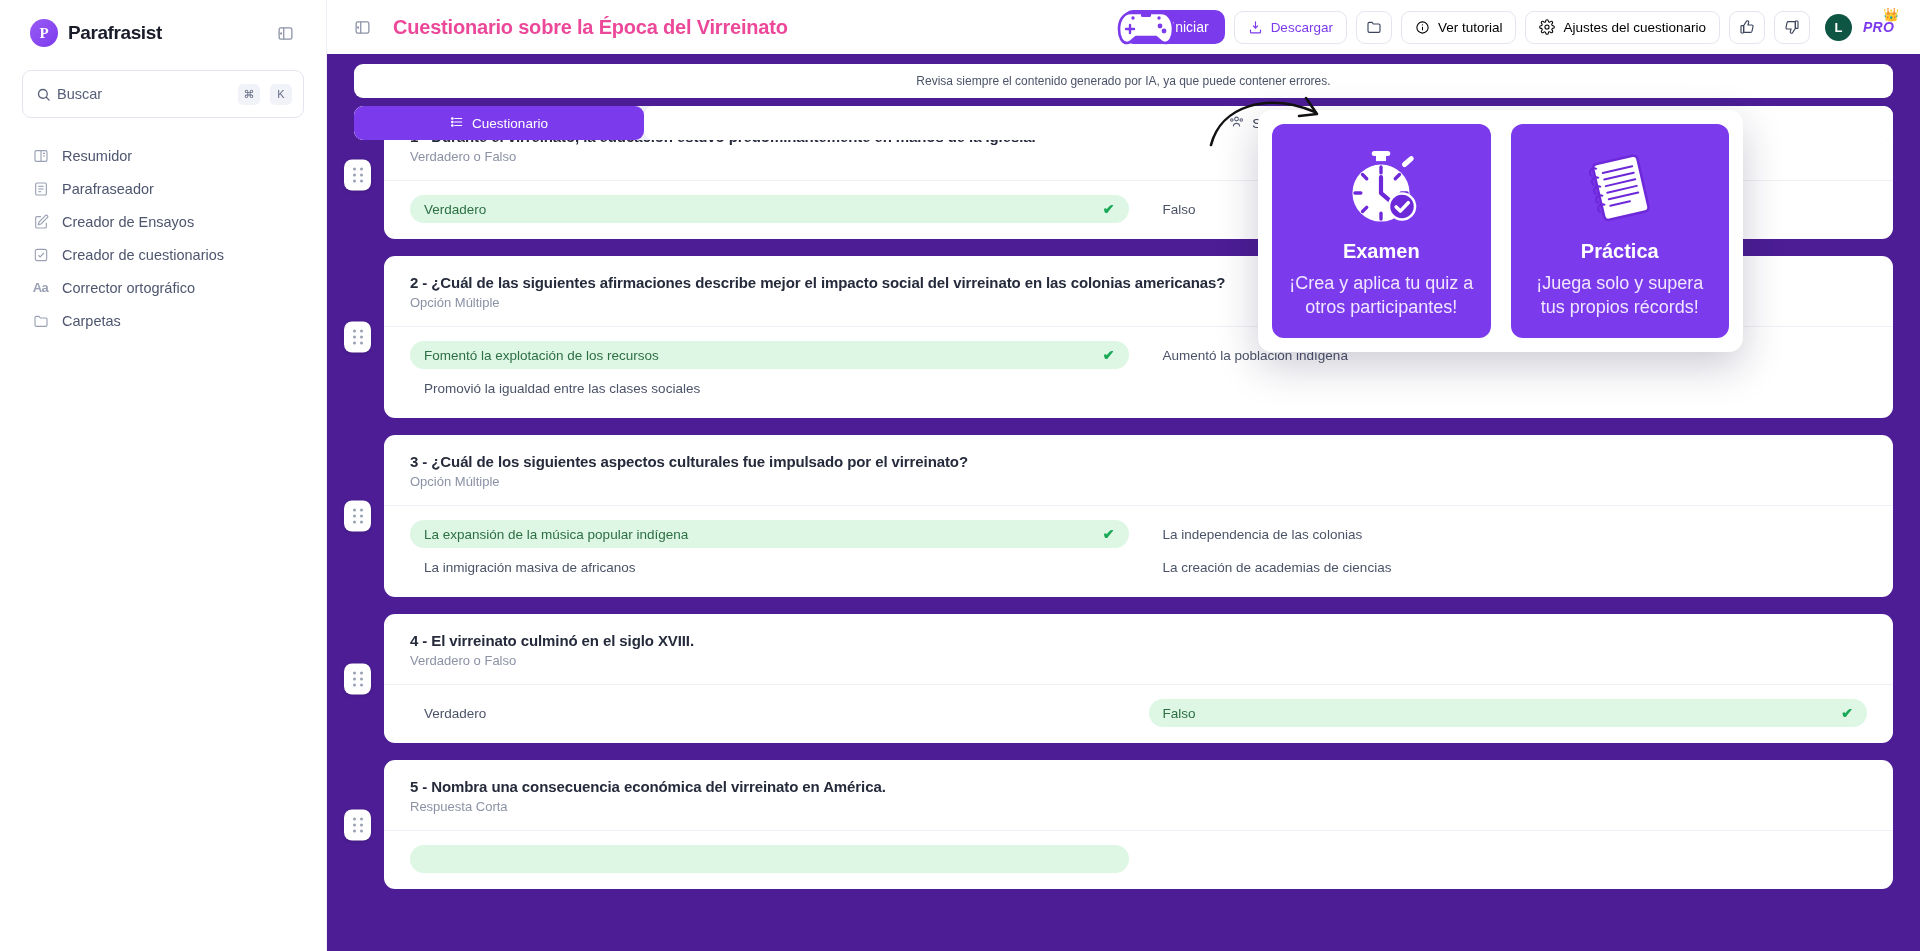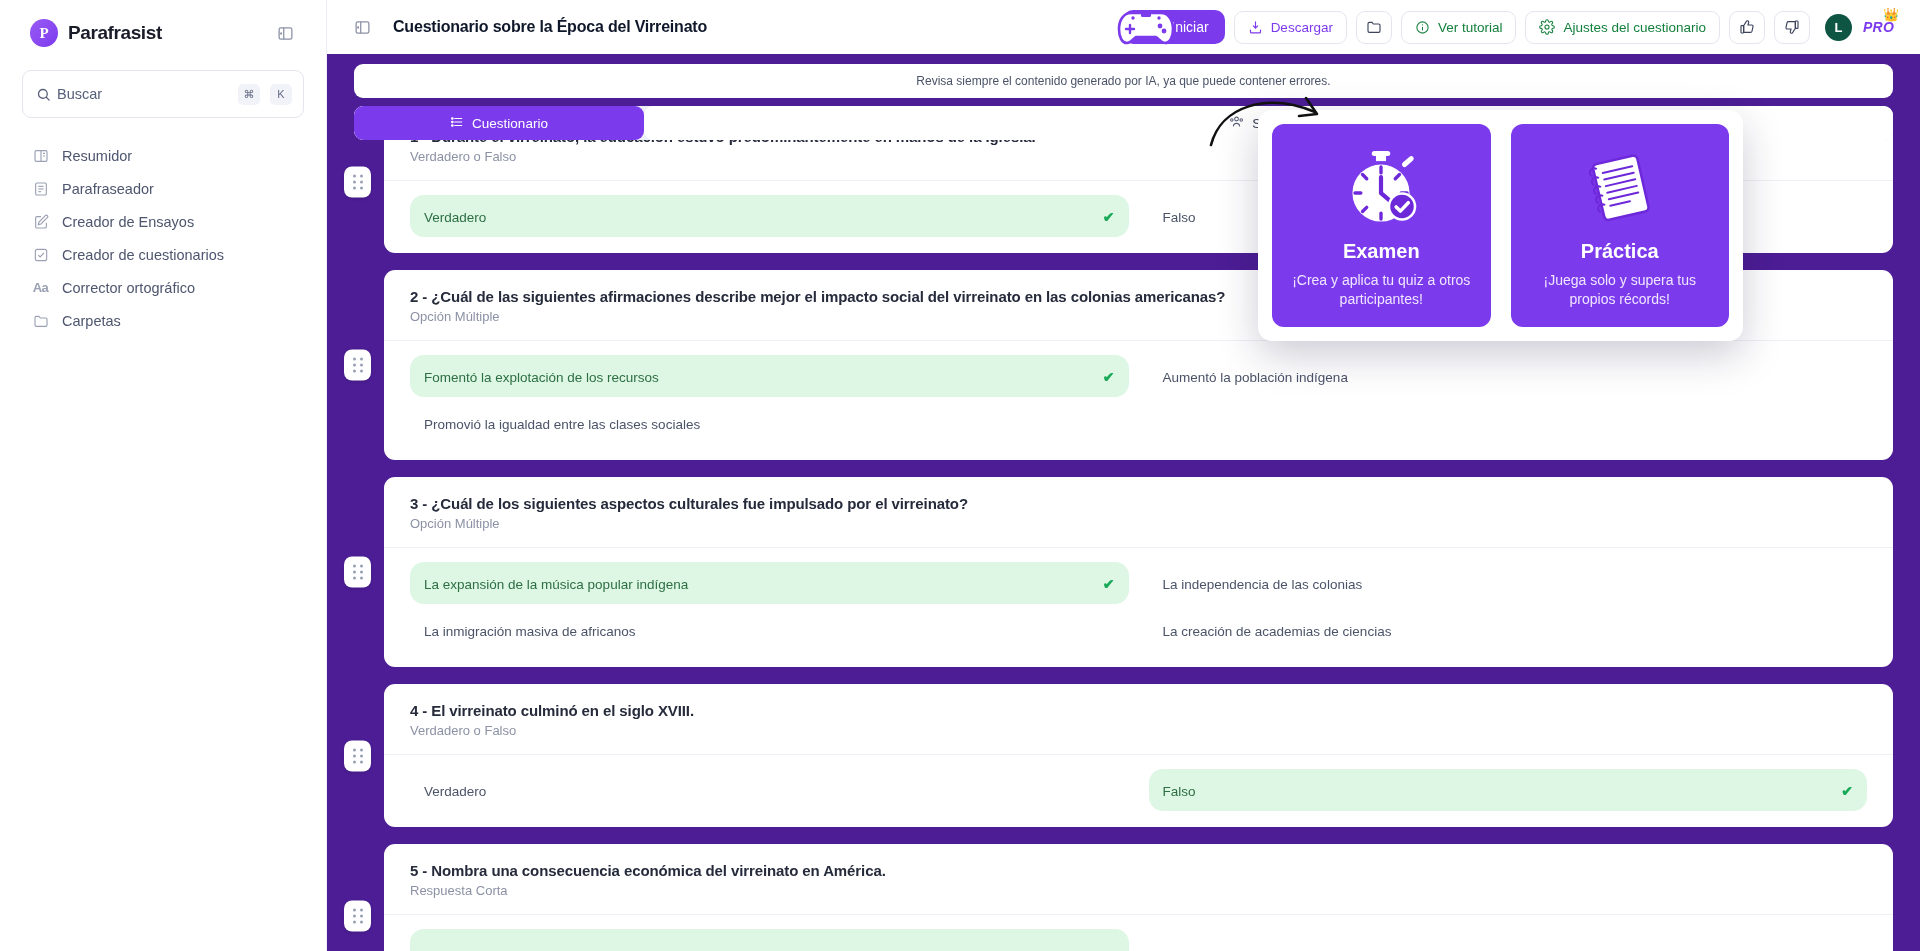--- a/index.html
+++ b/index.html
@@ -62,25 +62,25 @@
   .nav-ico .aa { font-size: 13px; font-weight: 600; letter-spacing: -0.5px; }
 
   
   .main { flex: 1; height: 951px; display: flex; flex-direction: column; position: relative; }
   .topbar {
     height: 54px; min-height: 54px;
     display: flex; align-items: center;
     padding: 0 26px 0 24px; background: #fff;
     position: relative; z-index: 4;
   }
-  .page-title { font-size: 16px; font-weight: bold; color: #0f172a; letter-spacing: -0.2px; }
+  .page-title { font-size: 20px; font-weight: bold; color: #ec4899; letter-spacing: -0.2px; }
   .topbar-actions { margin-left: auto; display: flex; align-items: center; gap: 9px; }
   .btn {
     height: 33px; border-radius: 9px; border: 1px solid #e3e6ee;
-    background: #fff; color: #15803d; font-size: 13.5px;
+    background: #fff; color: #000000; font-size: 13.5px;
     display: flex; align-items: center; gap: 8px; padding: 0 13px;
     cursor: pointer; white-space: nowrap;
   }
   .btn.icon-only { padding: 0 9px; }
   .btn-start {
     position: relative;
     background: #7c3aed; border: none; color: #fff; font-size: 14px;
     height: 34px; border-radius: 10px; padding: 0 16px 0 48px;
     font-weight: 500;
   }
@@ -135,41 +135,41 @@
   }
   .qhead { padding: 18px 26px 16px 26px; }
   .qtitle { font-size: 15px; font-weight: bold; color: #262b3c; letter-spacing: -0.1px; }
   .qtype { font-size: 13px; color: #8b92a5; margin-top: 4px; }
   .qbody {
     border-top: 1px solid #eef0f5;
     padding: 14px 26px 16px 26px;
     display: grid; grid-template-columns: 1fr 1fr; column-gap: 20px; row-gap: 5px;
   }
   .opt {
-    display: flex; align-items: flex-end; height: 42px;
+    display: flex; align-items: center; height: 28px;
     padding: 12px 14px; border-radius: 14px;
     font-size: 13.5px; color: #4b5368; cursor: pointer;
   }
   .opt.correct { background: #ddf7e4; color: #2d6e43; }
   .opt .chk { margin-left: auto; color: #18a957; font-size: 14px; font-weight: bold; }
 
   
   .popover {
     position: absolute; left: 931px; top: 56px;
     width: 485px; background: #fff; border-radius: 14px;
     box-shadow: 0 14px 42px rgba(26,18,60,.22);
     padding: 14px; display: flex; gap: 20px; z-index: 30;
   }
   .mode-card {
     flex: 1; background: #7c3aed; border-radius: 12px;
     padding: 22px 14px 18px 14px; text-align: center; color: #fff; cursor: pointer;
   }
   .mode-ico { height: 84px; display: flex; align-items: center; justify-content: center; }
   .mode-name { font-size: 20px; font-weight: bold; margin-top: 10px; }
-  .mode-desc { font-size: 14px; margin-top: 8px; line-height: 1.35; color: #f0e6ff; }
+  .mode-desc { font-size: 18px; margin-top: 8px; line-height: 1.35; color: #f0e6ff; }
   .arrow-anno { position: absolute; left: 880px; top: 36px; z-index: 31; pointer-events: none; }
 
   
   .ai-banner {
     position: absolute; left: 27px; right: 27px; top: 10px;
     height: 34px; background: #fff; border-radius: 9px;
     display: flex; align-items: center; justify-content: center;
     font-size: 12px; color: #4b5368; z-index: 6; padding: 0 18px;
   }
 </style>

